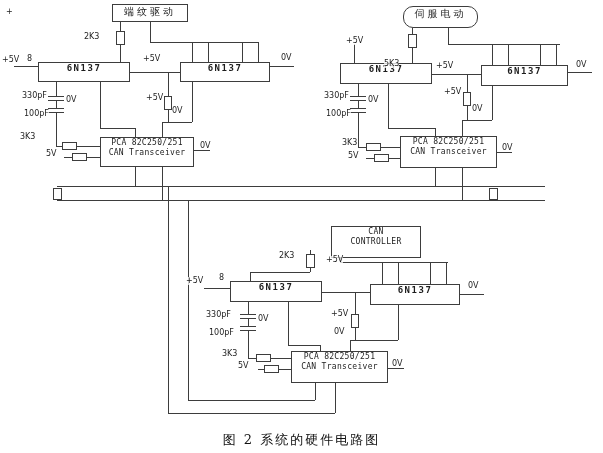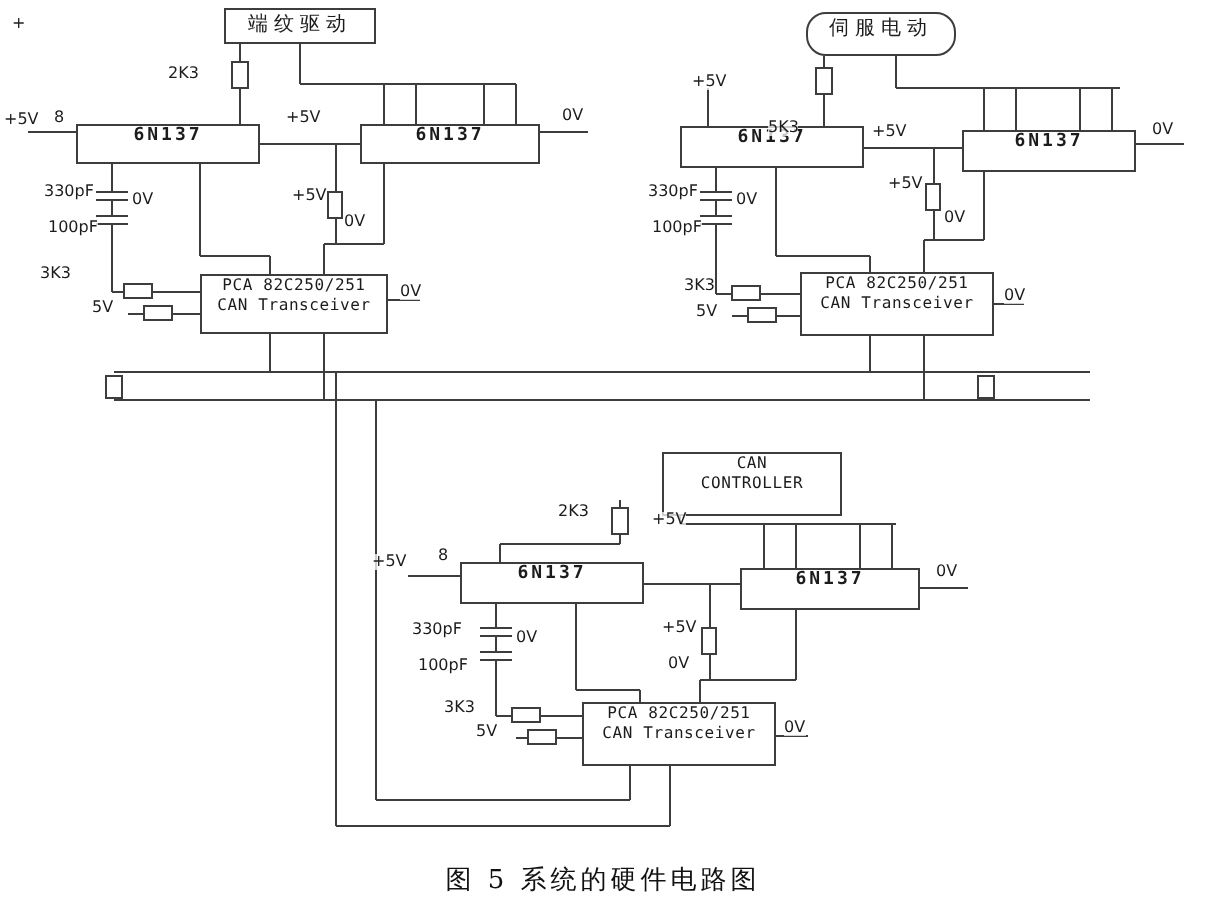--- a/index.html
+++ b/index.html
@@ -181,14 +181,14 @@
       <span class="lbl" style="left: 206px; top: 311px;">330pF</span>
       <span class="lbl" style="left: 258px; top: 315px;">0V</span>
       <span class="lbl" style="left: 209px; top: 329px;">100pF</span>
       <span class="lbl" style="left: 331px; top: 310px;">+5V</span>
       <span class="lbl" style="left: 334px; top: 328px;">0V</span>
       <span class="lbl" style="left: 222px; top: 350px;">3K3</span>
       <span class="lbl" style="left: 238px; top: 362px;">5V</span>
       <span class="lbl" style="left: 392px; top: 360px;">0V</span>
     </div>
 
-  <div class="caption">图 5   系统的硬件电路图</div>
+  <div class="caption">图 2   系统的硬件电路图</div>
 </div>
 
 </body></html>

